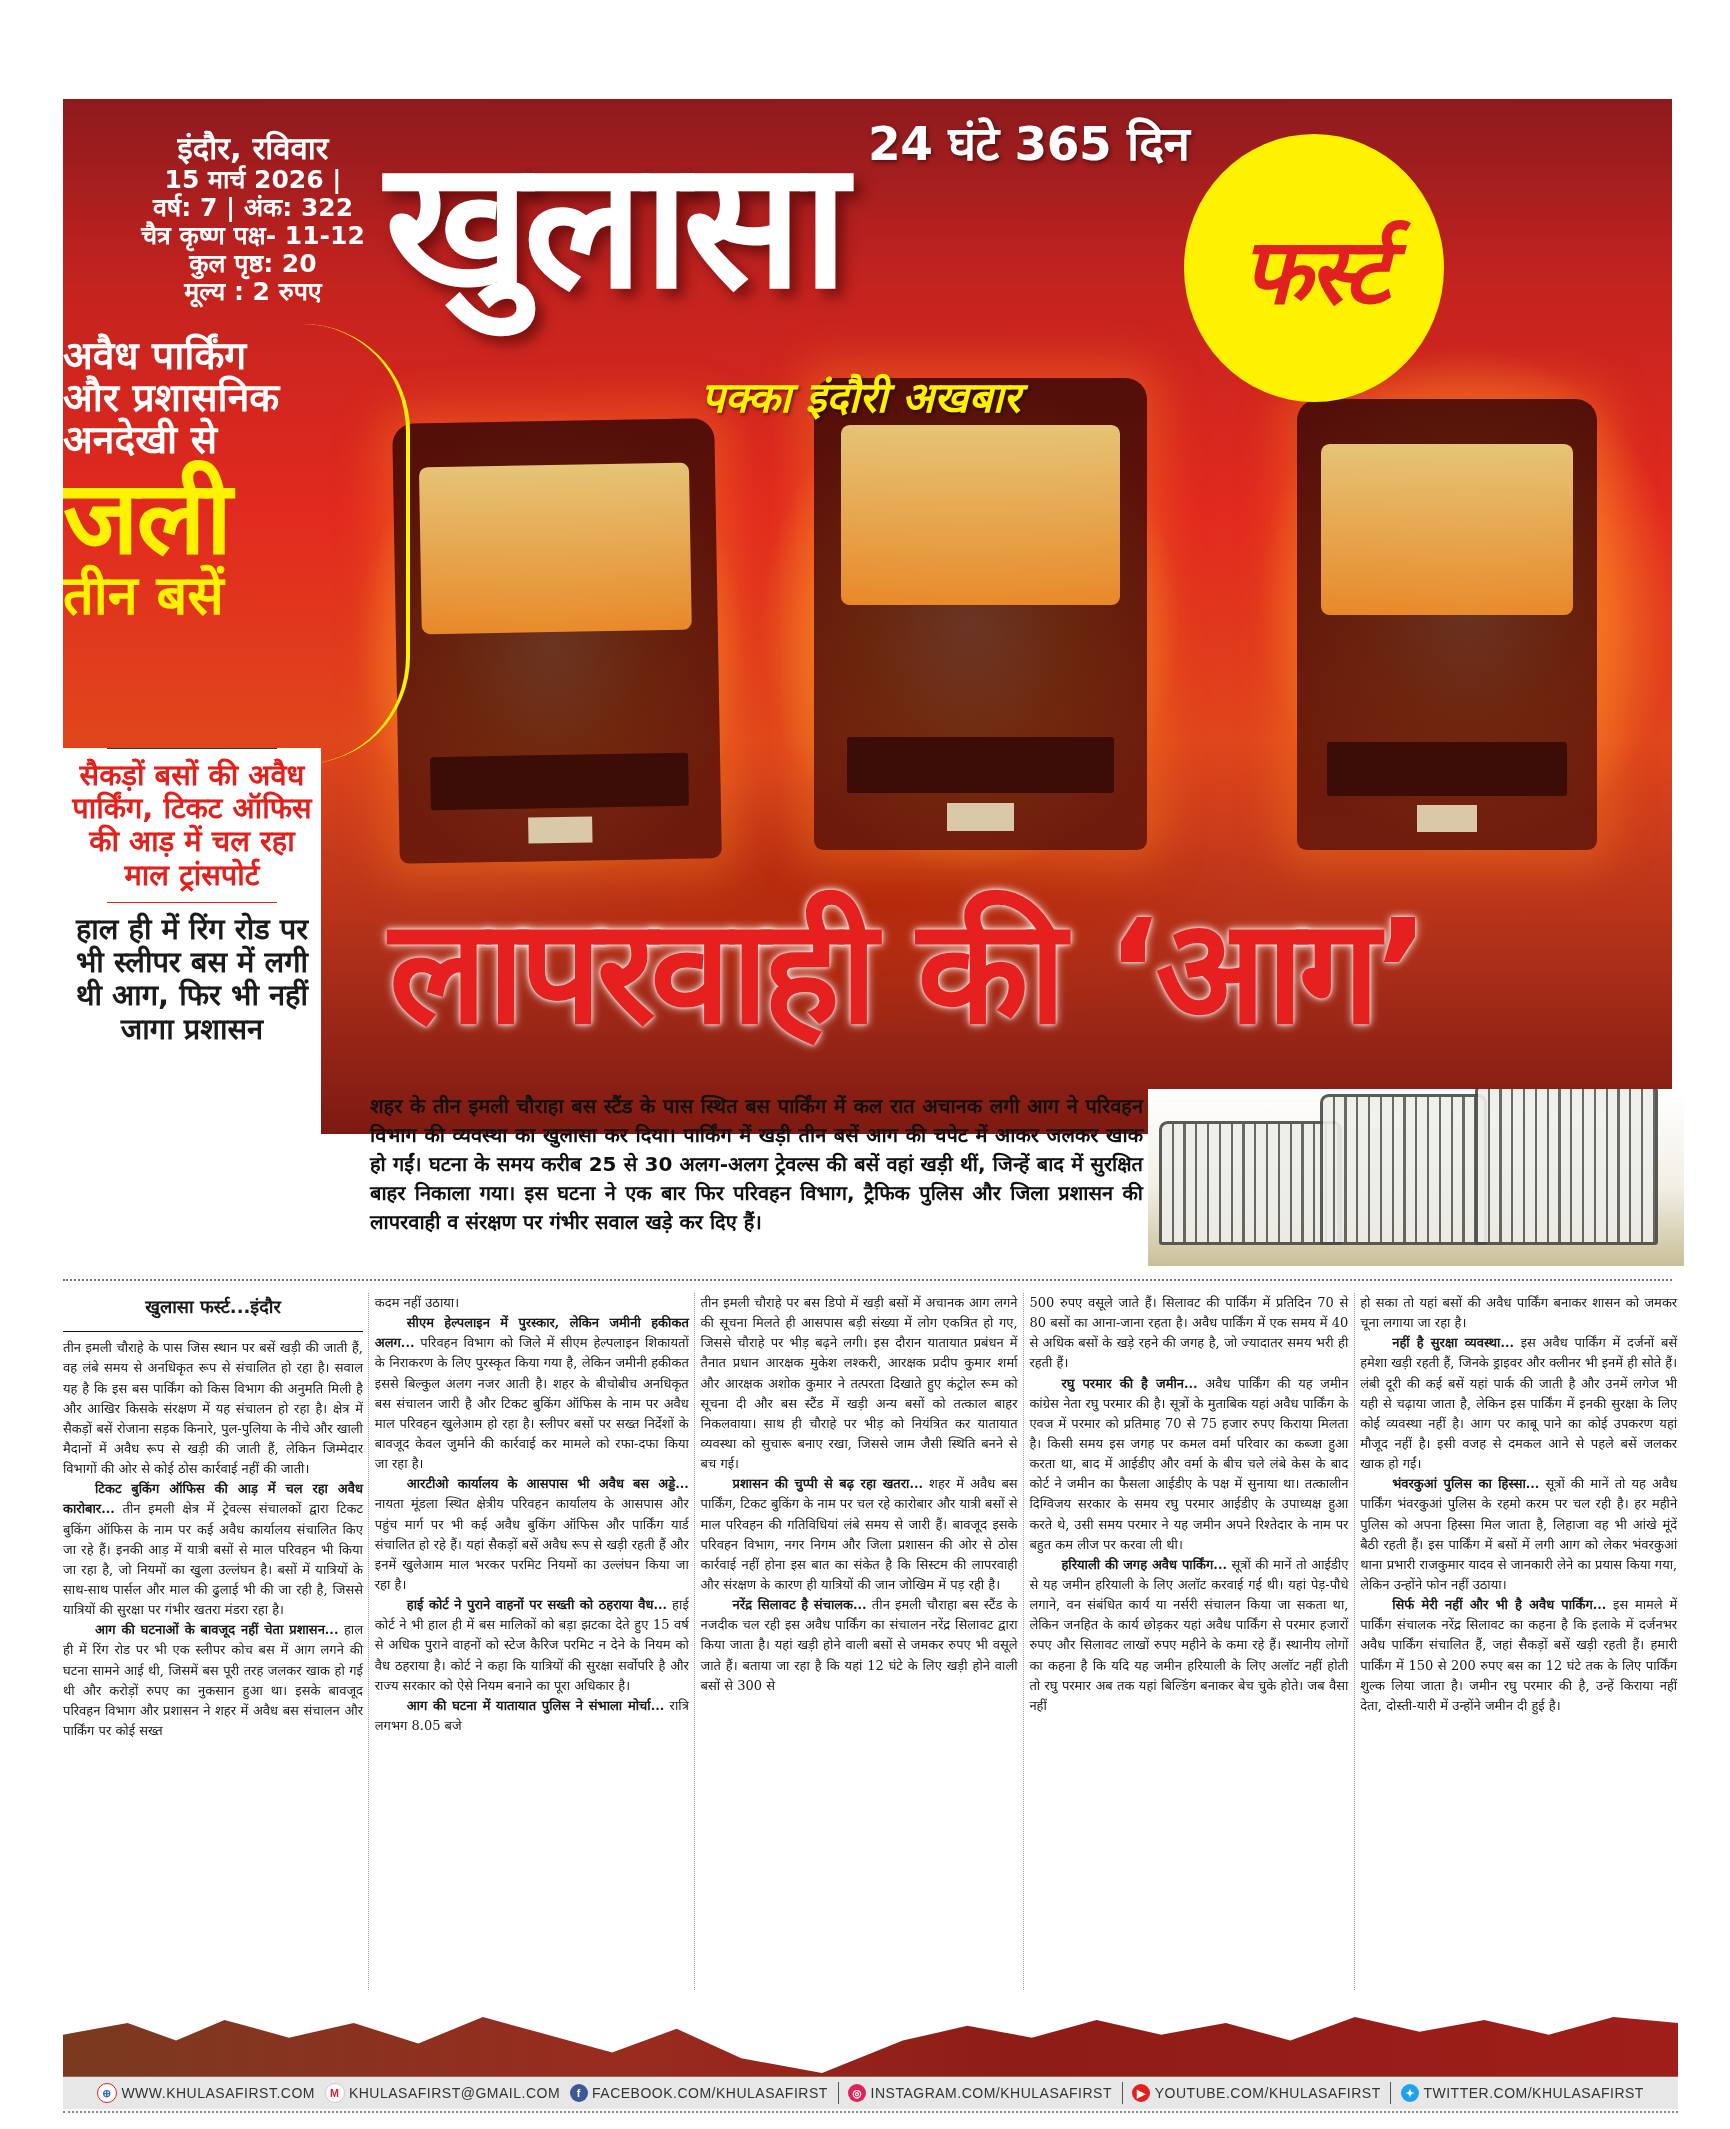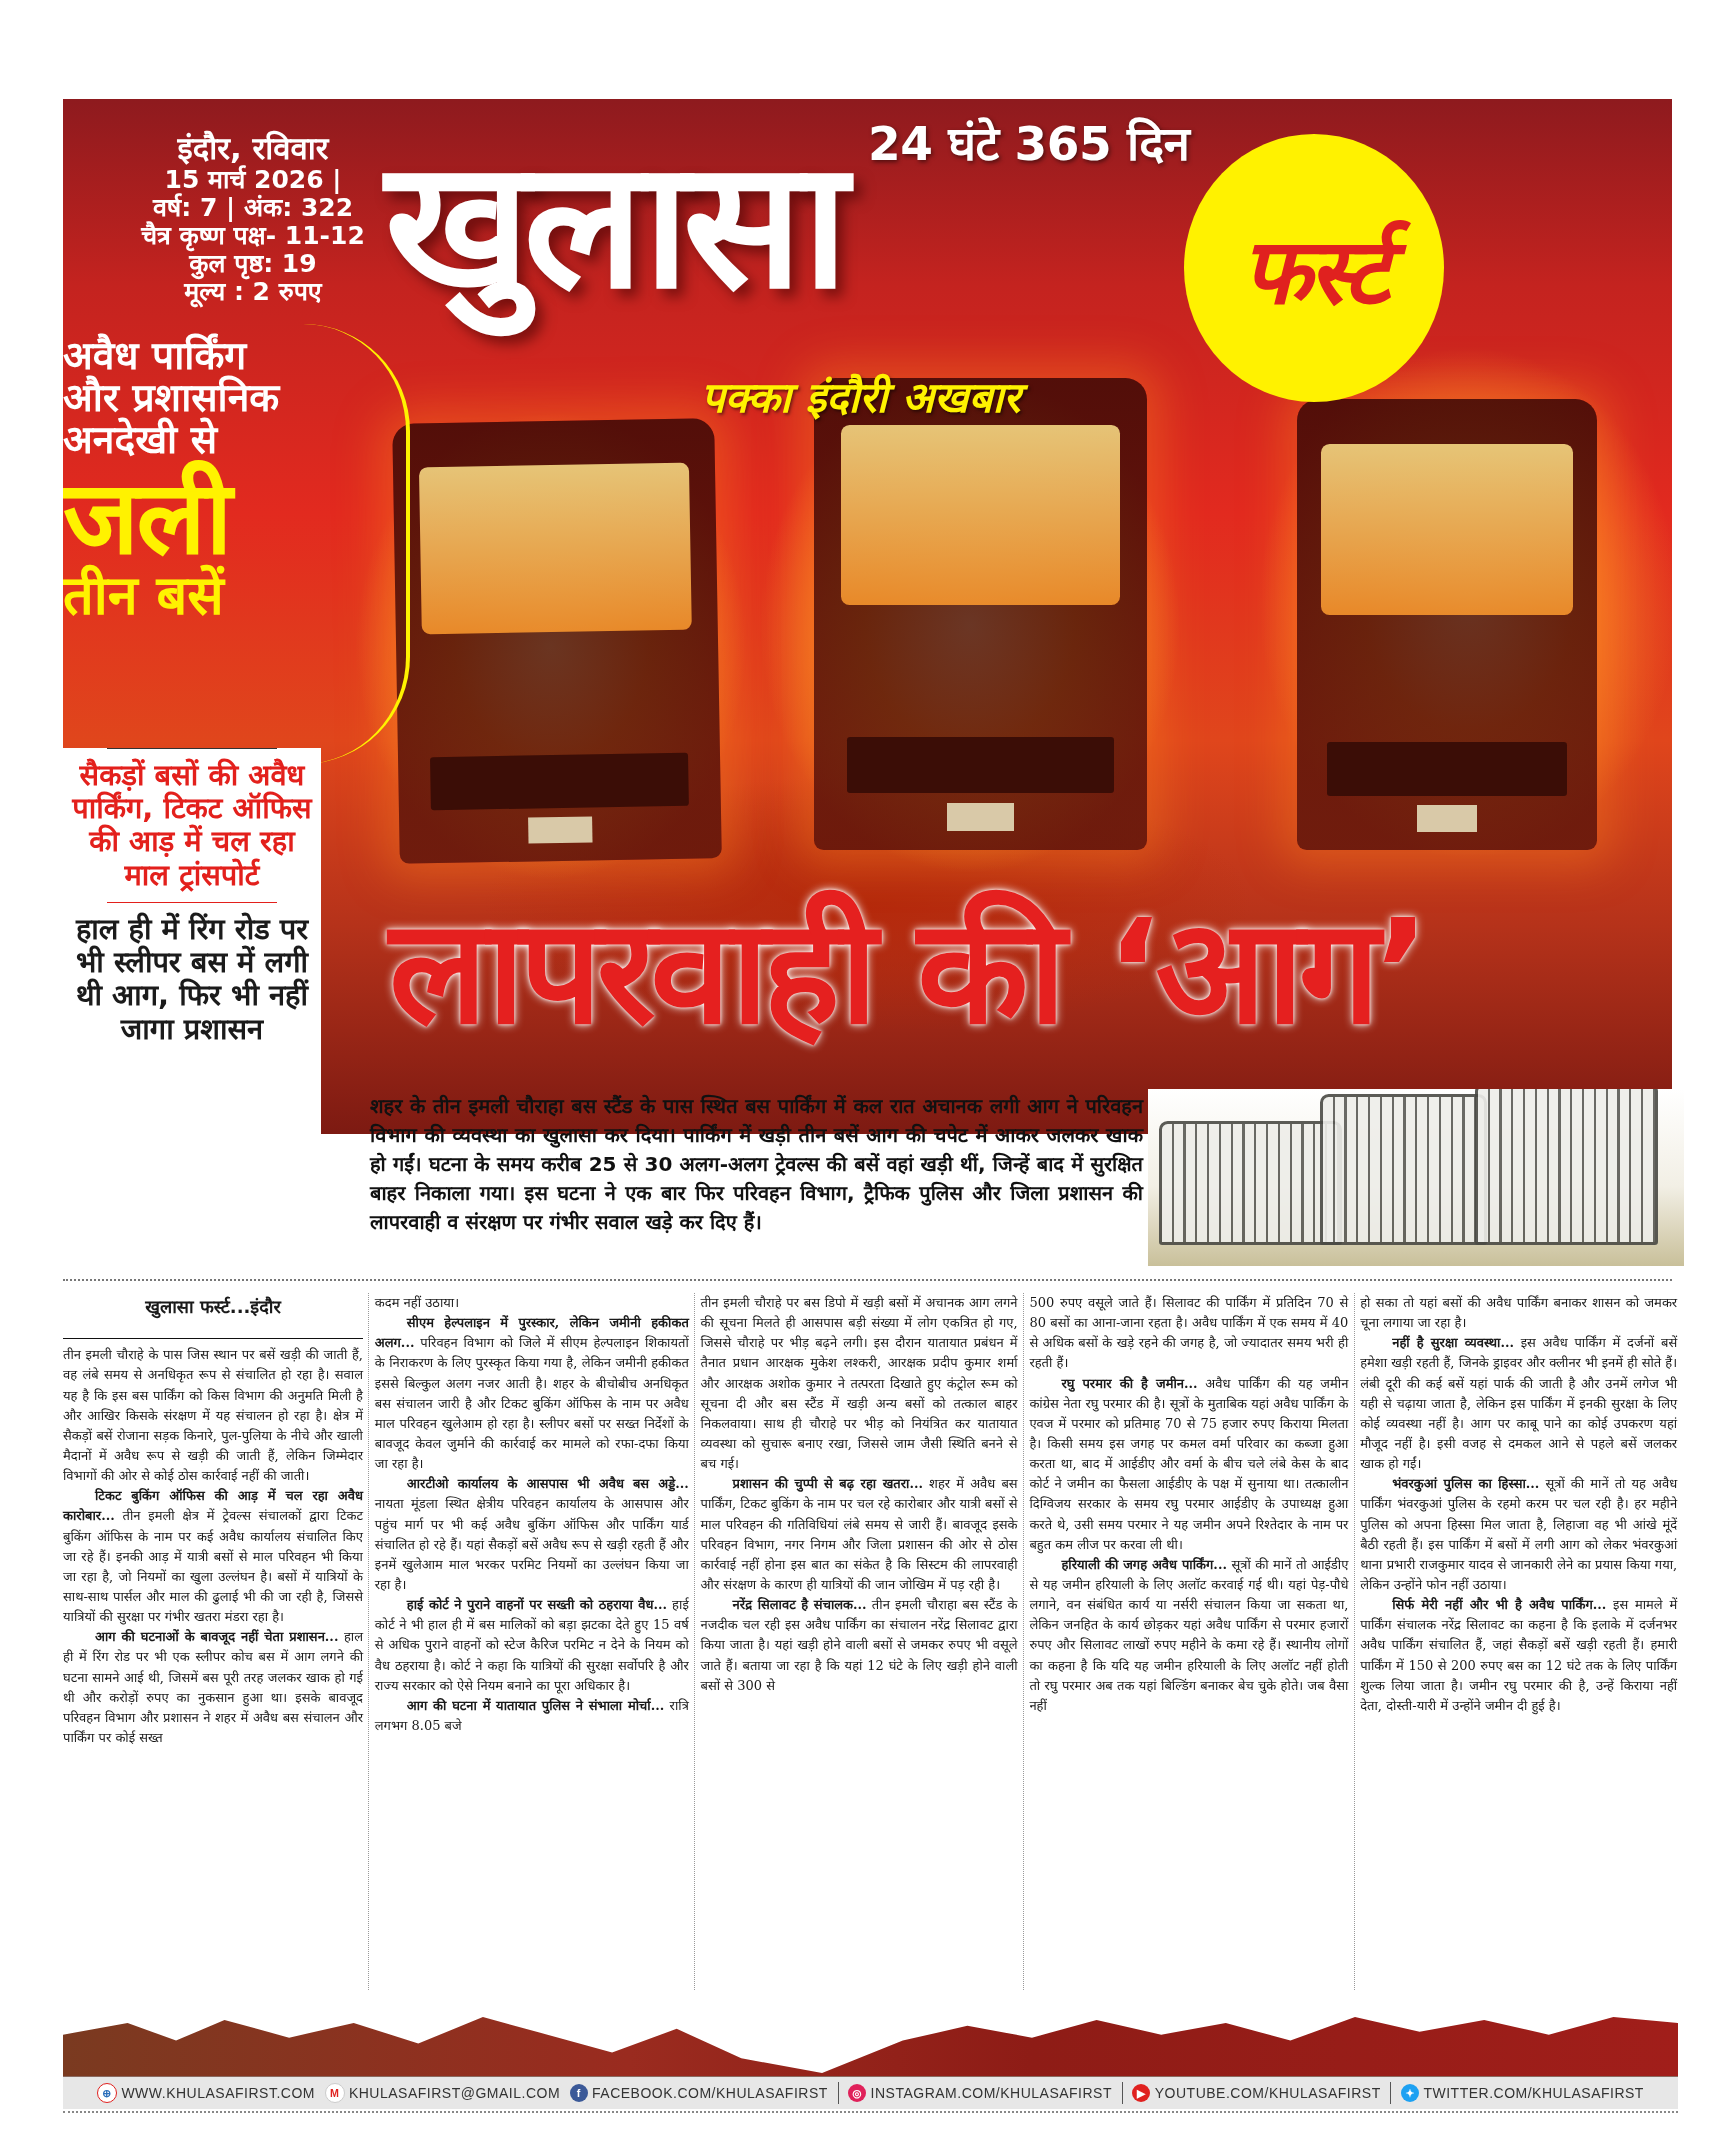--- a/index.html
+++ b/index.html
@@ -62,21 +62,21 @@
   .photo-small .sb { position:absolute; bottom:21.5px; border:3.2px solid #4a4a45; background:repeating-linear-gradient(90deg,#eeeeea 0 9.7px,#5a5a55 9.7px 11.8px); opacity:0.9; border-radius:8.6px 8.6px 3.2px 3.2px; }
   .dotted-rule { position:absolute; left:63px; width:1609px; height:0; border-top:2.7px dotted #777; }
 
   
   .cols { position:absolute; left:63px; top:1293px; width:1615px; height:697px; display:grid; grid-template-columns: 300px 314px 317px 319px 317px; column-gap:11.8px; }
   .col { font-family:"DejaVu Serif", serif; font-size:13px; line-height:1.55; text-align:justify; color:#1a1a1a; position:relative; }
   .col + .col::before { content:""; position:absolute; left:-6.4px; top:0; bottom:0; border-left:1.1px dotted #999; }
   .col p { margin:0; text-indent:32px; }
   .col p.noindent { text-indent:0; }
   .col b { font-weight:bold; }
-  .byline { text-align:center; font-family:"DejaVu Sans", sans-serif; font-weight:bold; font-size:18px; border-bottom:1.1px solid #111; padding-bottom:17px; margin-bottom:6.4px; }
+  .byline { text-align:center; font-family:"DejaVu Sans", sans-serif; font-weight:bold; font-size:18px; border-bottom:1.1px solid #111; padding-bottom:10px; margin-bottom:6.4px; }
 
   
   .footer-tear { position:absolute; left:63px; top:2017px; width:1615px; height:59px; background:linear-gradient(90deg,#7a3a20,#9a2b1f 35%,#8e1c16 60%,#a11e1a); clip-path:polygon(0 30%,4% 10%,7% 40%,10% 5%,14% 35%,18% 10%,22% 45%,26% 0%,30% 30%,34% 60%,38% 20%,42% 70%,47% 95%,52% 40%,56% 15%,60% 35%,64% 5%,68% 30%,72% 10%,76% 40%,80% 0%,84% 25%,88% 5%,92% 30%,96% 0%,100% 10%,100% 100%,0 100%); }
   .footer { position:absolute; left:63px; top:2076px; width:1615px; height:32px; background:#e7e7e7; border-top:1.6px solid #8a6a60; display:flex; align-items:center; justify-content:center; gap:9.7px; font-family:"Liberation Sans Narrow","Liberation Sans", sans-serif; font-size:14px; color:#333; letter-spacing:0.5px; }
   .footer .item { display:flex; align-items:center; gap:4.3px; }
   .footer .sep { width:1.1px; height:21.5px; background:#555; }
   .ficon { width:18px; height:18px; border-radius:50%; display:inline-flex; align-items:center; justify-content:center; color:#fff; font-size:10.7px; font-weight:bold; }
   .ficon.web { background:#fff; border:1.6px solid #e0211f; color:#2a6ebb; }
   .ficon.mail { background:#fff; color:#e0211f; border:1.1px solid #ccc; }
   .ficon.fb { background:#3b5998; }
@@ -103,21 +103,21 @@
       <div class="window"></div>
       <div class="grill"></div>
       <div class="plate"></div>
     </div>
 
   <div class="meta">
     <div class="city">इंदौर, रविवार</div>
     <div class="line">15 मार्च 2026 |</div>
     <div class="line">वर्ष: 7 | अंक: 322</div>
     <div class="line">चैत्र कृष्ण पक्ष- 11-12</div>
-    <div class="line">कुल पृष्ठ: 19</div>
+    <div class="line">कुल पृष्ठ: 20</div>
     <div class="line">मूल्य : 2 रुपए</div>
   </div>
 
   <div class="tagline-top">24 घंटे 365 दिन</div>
   <div class="logo-main">खुलासा</div>
   <div class="logo-tag">पक्का इंदौरी अखबार</div>
   <div class="logo-circle">
     <span>फर्स्ट</span>
   </div>
 

